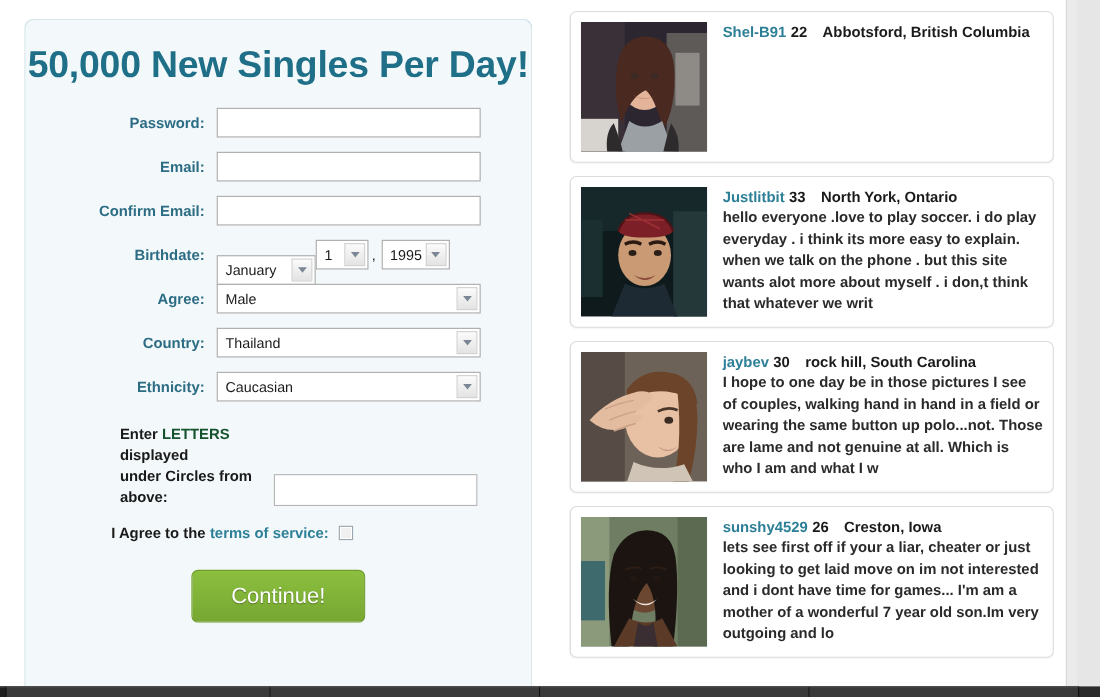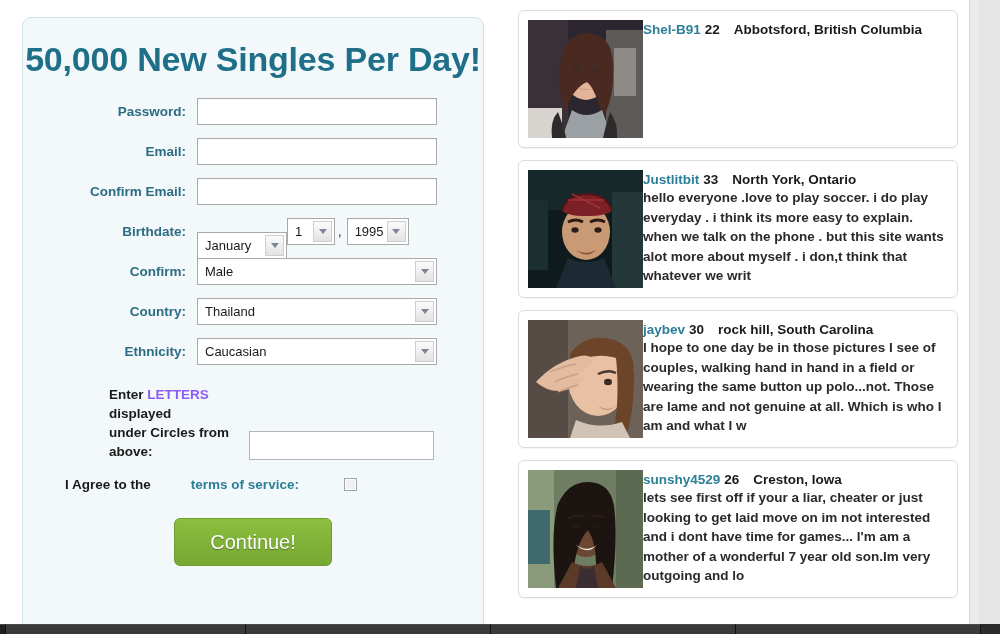--- a/index.html
+++ b/index.html
@@ -117,21 +117,21 @@
     margin-top: 20px;
     padding-left: 86px;
   }
   .captcha-text {
     width: 130px;
     color: #1a1a1a;
     font-size: 13.5px;
     font-weight: bold;
     line-height: 19px;
   }
-  .captcha-text .letters { color: #8b5cf6; }
+  .captcha-text .letters { color: #14532d; }
   .captcha-input {
     width: 185px; height: 29px;
     align-self: flex-end;
     margin-left: 10px;
     margin-bottom: 1px;
     background: #ffffff;
     border: 1px solid #b5b5b5;
     font-size: 13px;
     padding: 2px 4px;
     font-family: "Liberation Sans", sans-serif;
@@ -139,21 +139,20 @@
 
   .terms-row {
     display: flex;
     align-items: center;
     justify-content: center;
     margin-top: 16px;
     padding-right: 84px;
     font-size: 13.5px;
     font-weight: bold;
     color: #1a1a1a;
-    gap: 36px;
   }
   .terms-row .tos-link { color: #2c7f96; margin-left: 4px; }
   .tos-checkbox {
     width: 13px; height: 13px;
     margin-left: 9px;
     background: #f0f0f0;
     border: 1px solid #9aa7b0;
     box-shadow: inset 0 0 0 1px #ffffff;
   }
 
@@ -189,20 +188,21 @@
     box-shadow: 0 1px 1px rgba(0,0,0,0.04);
   }
   .card-photo {
     width: 115px; height: 118px;
     flex: 0 0 115px;
     overflow: hidden;
     position: relative;
   }
   .card-photo svg { display: block; }
   .card-body {
+    padding-left: 14px;
     padding-top: 2px;
     flex: 1;
     min-width: 0;
   }
   .card-head {
     font-size: 13.5px;
     font-weight: bold;
     color: #1a1a1a;
     white-space: nowrap;
   }
@@ -278,21 +278,21 @@
         <span class="comma">,</span>
         <div class="sel sel-year">
           <span class="sel-val">1995</span>
           <span class="sel-arrow">
               <i></i>
             </span>
         </div>
       </div>
 
       <div class="form-row">
-        <div class="form-label">Confirm:</div>
+        <div class="form-label">Agree:</div>
         <div class="sel sel-wide">
           <span class="sel-val">Male</span>
           <span class="sel-arrow">
               <i></i>
             </span>
         </div>
       </div>
 
       <div class="form-row">
         <div class="form-label">Country:</div>

